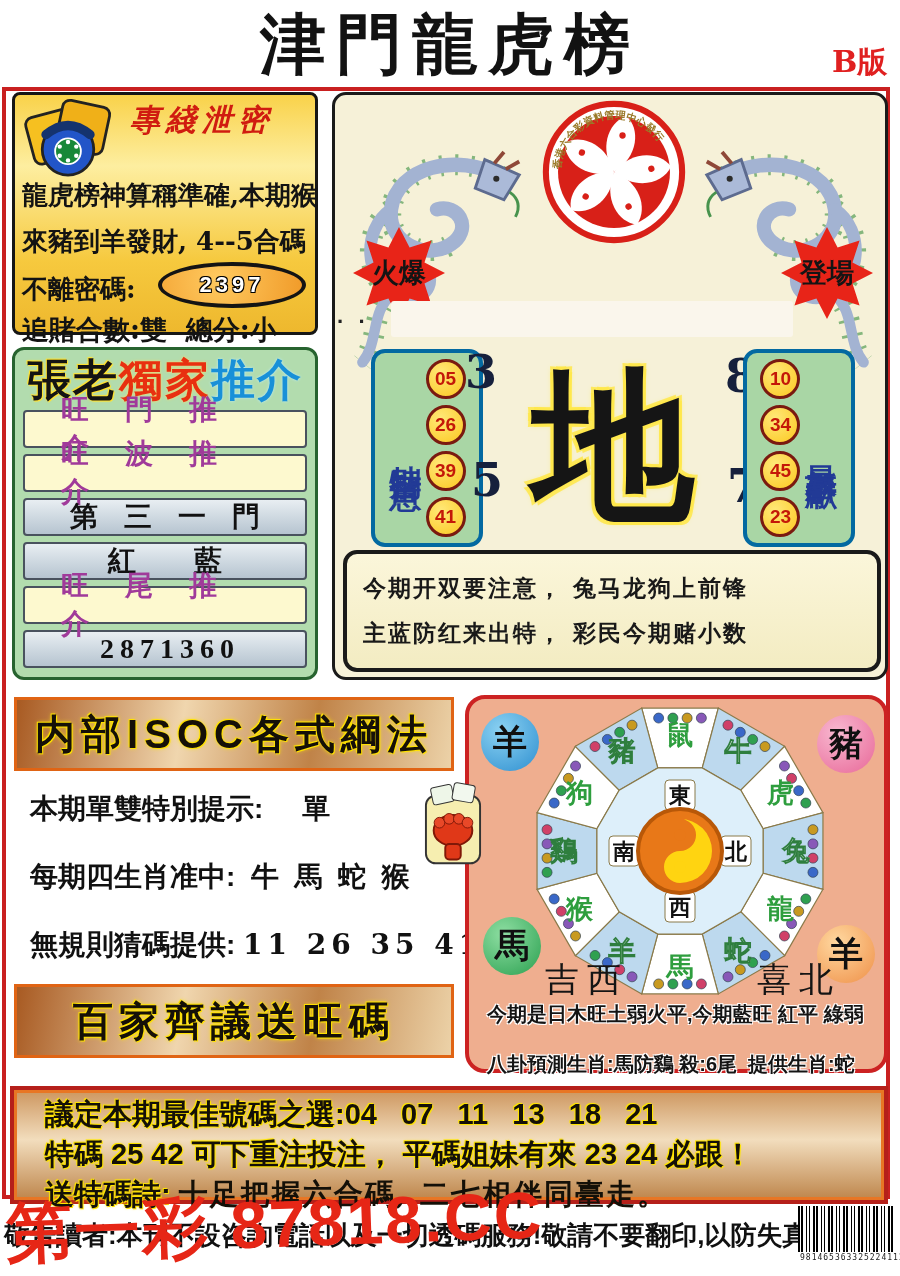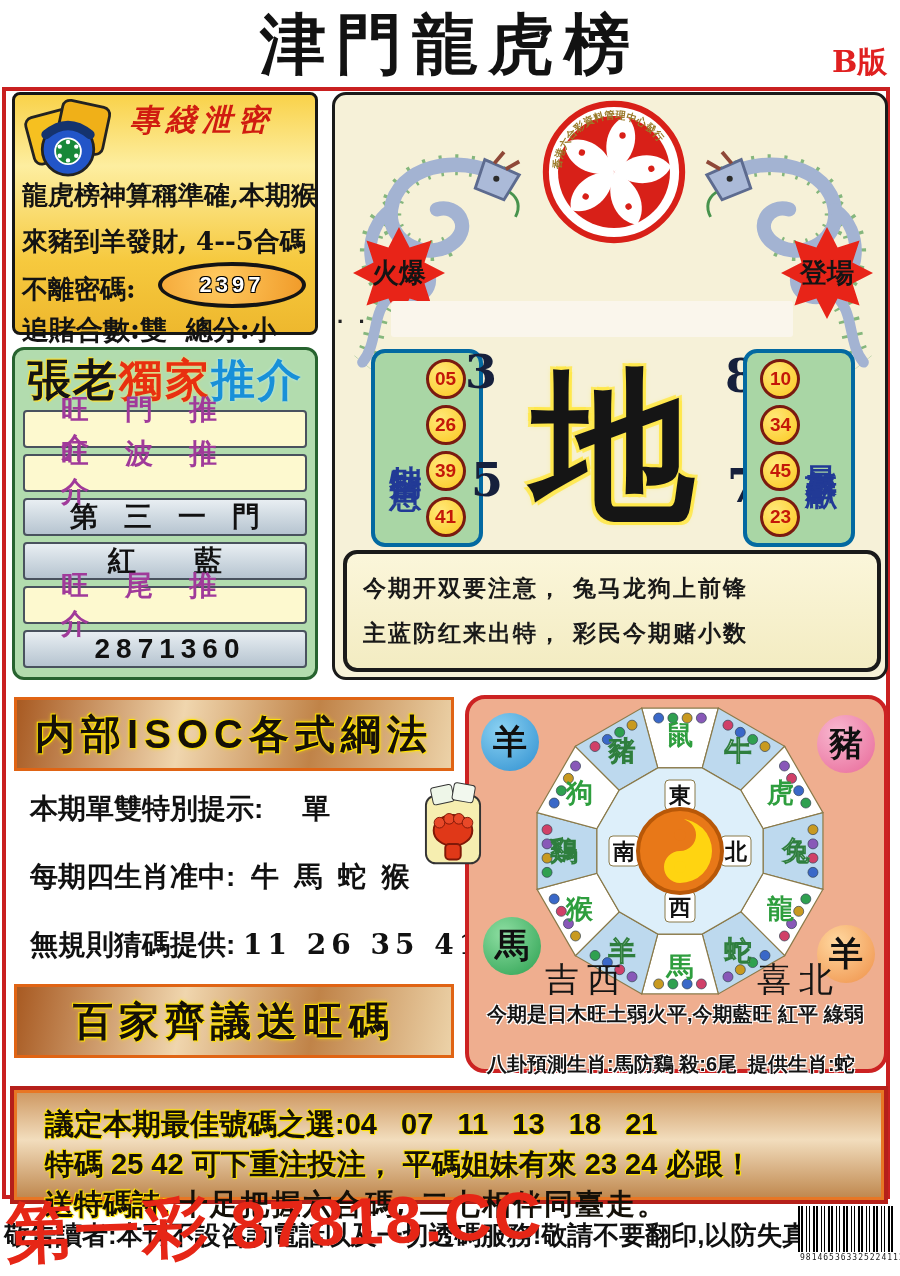--- a/index.html
+++ b/index.html
@@ -36,21 +36,21 @@
     border:3px solid #27632f;border-radius:12px;padding:6px 8px}
   #zhang-title{text-align:center;font-size:44px;font-weight:900;line-height:48px;letter-spacing:2px}
   .zt1{color:#141414;text-shadow:0 0 3px #ffe232,1px 1px 0 #ffe232,-1px -1px 0 #ffe232}
   .zt2{color:#e83010;text-shadow:0 0 3px #ffd966}
   .zt3{color:#1890d8;text-shadow:0 0 3px #b8ecff}
   .zrow{height:38px;margin-top:6px;border:2px solid #49525e;border-radius:4px;box-sizing:border-box;
     display:flex;align-items:center;justify-content:center;font-weight:900;font-size:28px}
   .zrow-label{background:#fdf9cf;color:#a03a9a;letter-spacing:36px;padding-left:36px}
   .zrow-val{background:linear-gradient(180deg,#e8eef2,#b6c4d0);color:#111;letter-spacing:26px;padding-left:26px}
   .zrow-val.wide{letter-spacing:58px;padding-left:58px}
-  .zrow-val.num{letter-spacing:6px;padding-left:10px;font-family:Liberation Sans, sans-serif}
+  .zrow-val.num{letter-spacing:6px;padding-left:10px;font-family:Liberation Serif, serif}
 
   
   #mystery{left:332px;top:92px;width:556px;height:588px;box-sizing:border-box;background:#f6f1d8;
     border:3px solid #1a1a1a;border-radius:14px}
   .dragon{top:55px;width:200px;height:220px;opacity:.95}
   #dragon-left{left:2px}
   #dragon-right{left:354px;transform:scaleX(-1)}
   #emblem{left:206px;top:4px;width:146px;height:146px}
   #white-band{left:56px;top:206px;width:402px;height:36px;background:#faf6ec;border-radius:3px}
   #stray-dots{left:2px;top:214px;font-size:22px;font-weight:900;color:#222;letter-spacing:4px}
@@ -109,21 +109,21 @@
   .luck{font-size:34px;font-weight:400;color:#141414;letter-spacing:8px}
   #luck-west{left:76px;top:258px} #luck-north{left:288px;top:258px}
   .zline{font-weight:900;font-size:20px;color:#141414;white-space:pre;
     text-shadow:1px 1px 0 #fff,-1px -1px 0 #fff,1px -1px 0 #fff,-1px 1px 0 #fff}
   #zl1{left:18px;top:302px} #zl2{left:18px;top:352px}
 
   
   #best-outer{left:10px;top:1086px;width:878px;height:118px;box-sizing:border-box;border:4px solid #b5201a}
   #best-inner{width:100%;height:100%;box-sizing:border-box;border:3px solid #e87624;
     background:linear-gradient(180deg,#cf9a64,#f2ddbd 45%,#c08950);
-    display:flex;flex-direction:column;justify-content:space-evenly;padding:12px 28px}
+    display:flex;flex-direction:column;justify-content:space-evenly;padding:2px 28px}
   .bb-line{font-weight:900;font-size:29px;color:#141008;white-space:pre;
     text-shadow:0 0 3px #ffe400,1px 1px 0 #ffe400,-1px -1px 0 #ffe400}
   .poem{font-family:"DejaVu Serif",serif;font-weight:700;text-shadow:none;letter-spacing:2px}
 
   
   #watermark{left:6px;top:1180px;font-size:66px;font-weight:900;color:#e62616;letter-spacing:2px;
     transform:rotate(-2deg);white-space:nowrap;z-index:50}
   #notice{left:4px;top:1218px;font-size:26px;font-weight:900;color:#101010;letter-spacing:0;white-space:pre}
   #barcode{left:798px;top:1206px;width:98px;height:46px;
     background:repeating-linear-gradient(90deg,#000 0 2px,#fff 2px 3px,#000 3px 5px,#fff 5px 8px,#000 8px 9px,#fff 9px 11px,#000 11px 12px,#fff 12px 15px)}

